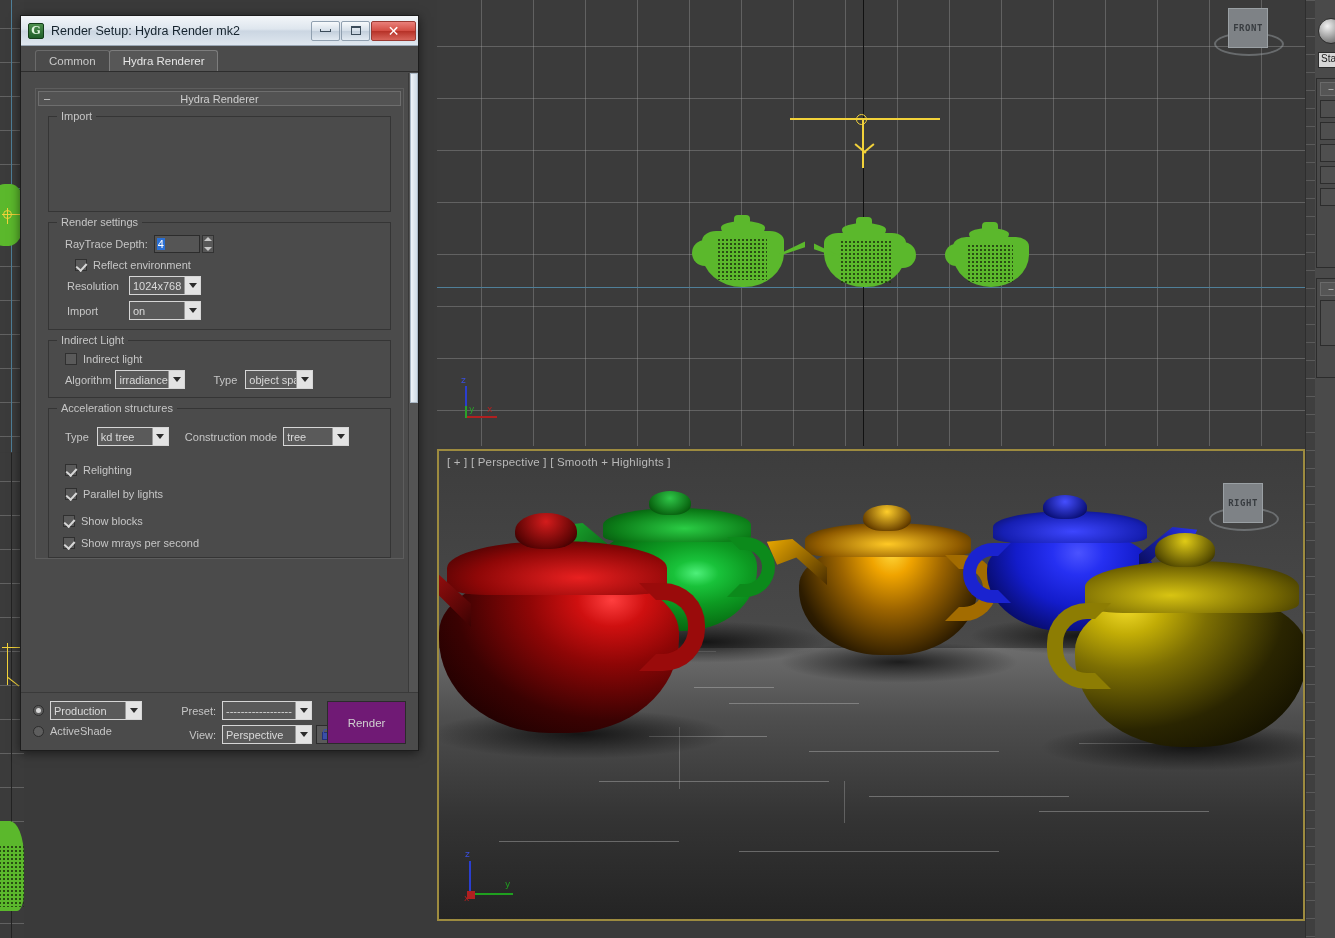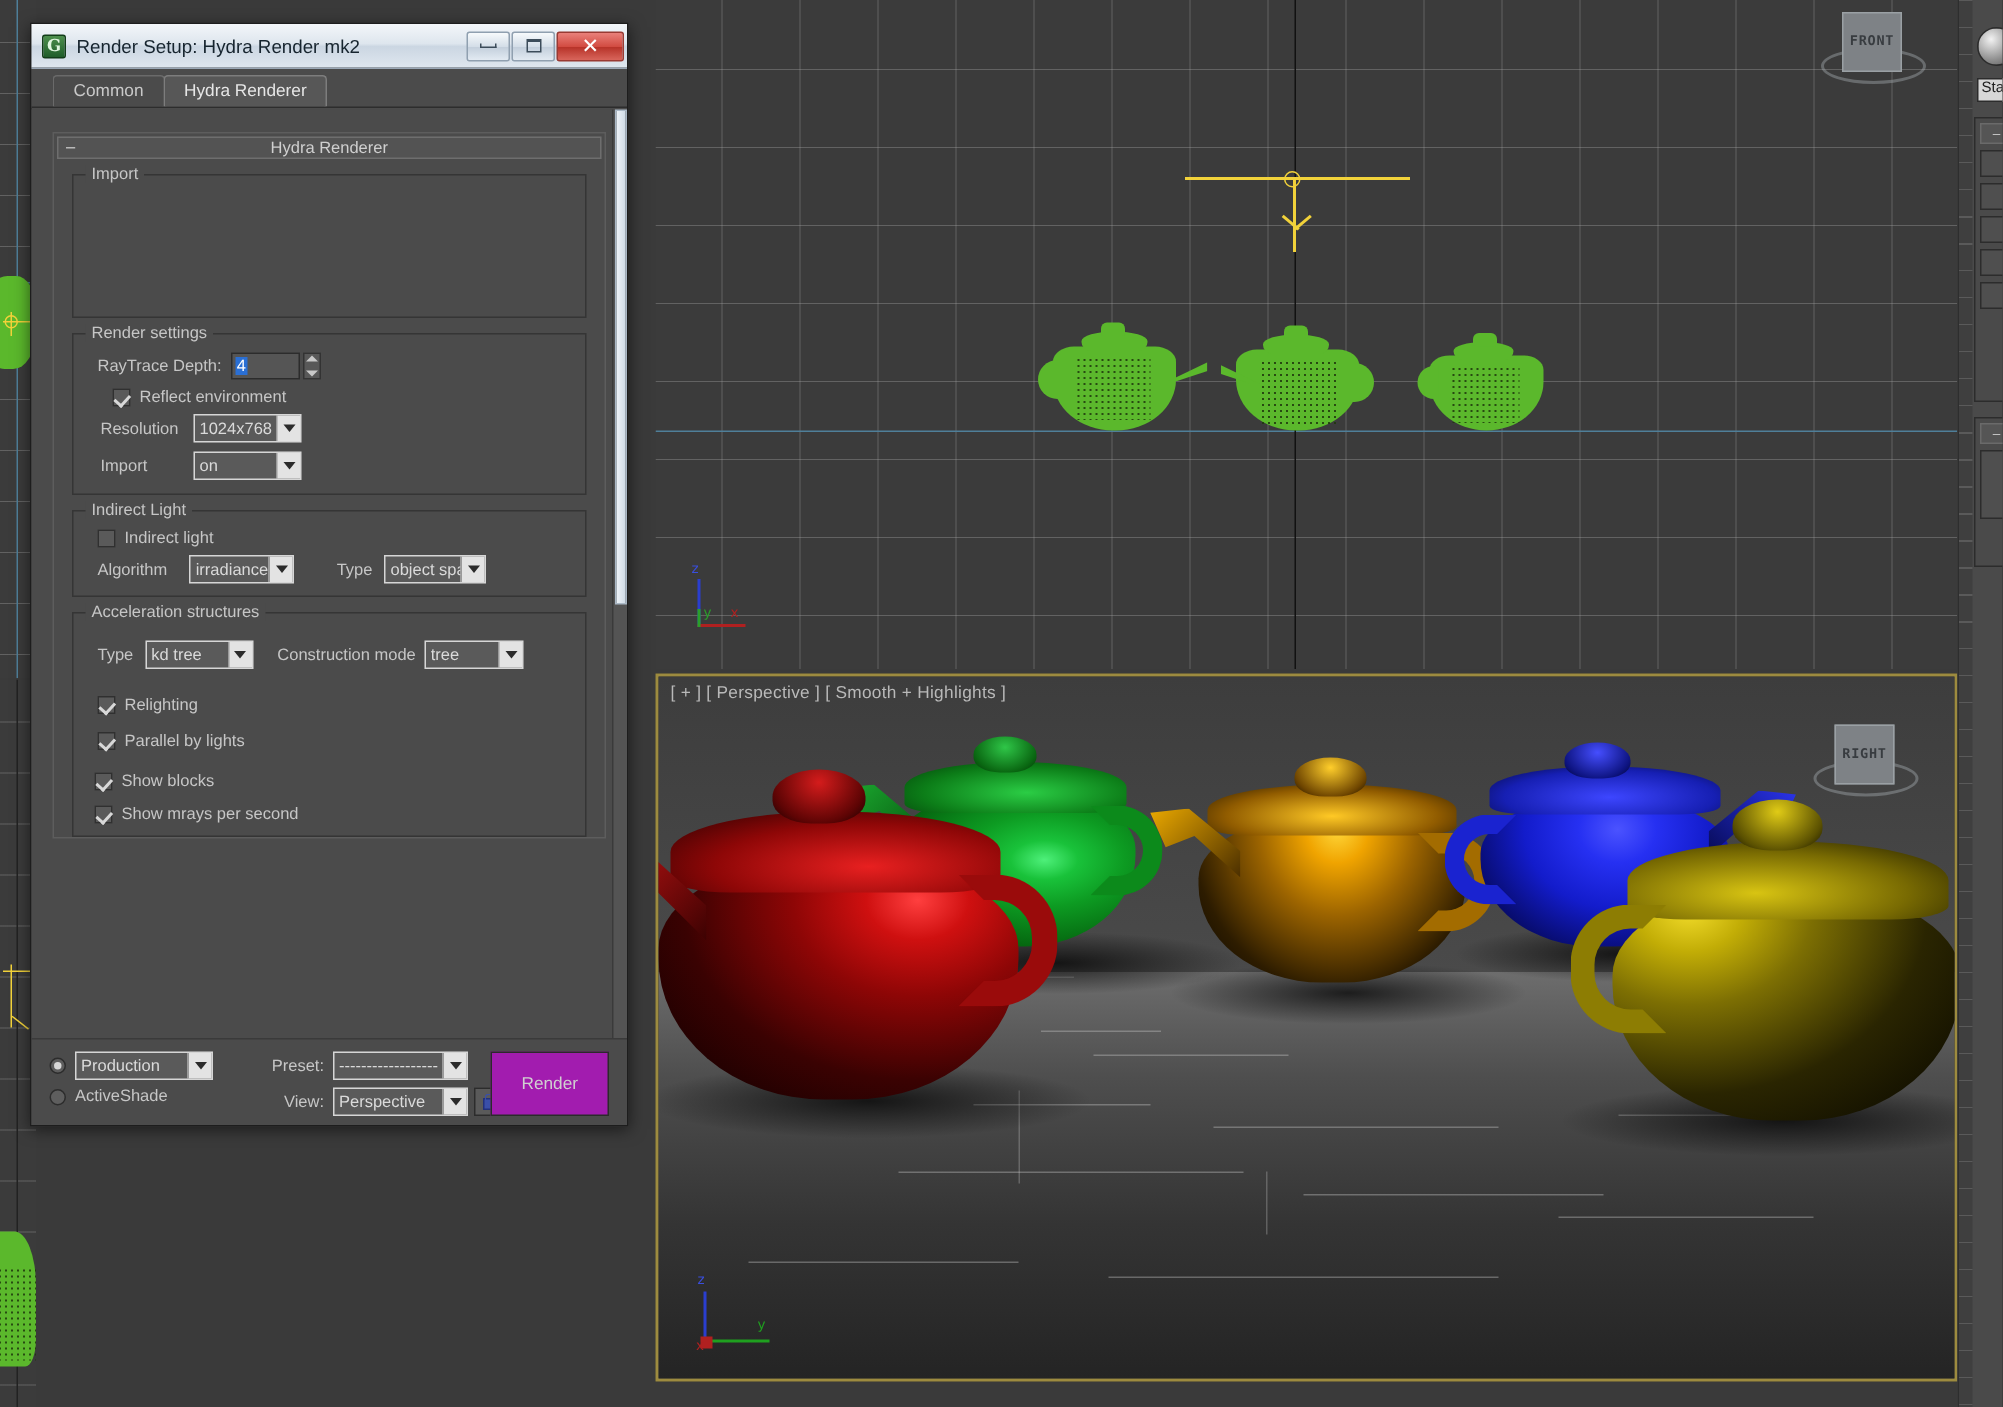--- a/index.html
+++ b/index.html
@@ -356,21 +356,21 @@
     border: 1px solid #2c2c2c; background: #5e5e5e;
     position: relative; flex: 0 0 11px;
   }
   .radio.on::after {
     content: ""; position: absolute; left: 2px; top: 2px;
     width: 5px; height: 5px; border-radius: 50%; background: #d8d8d8;
   }
   .render-btn {
     position: absolute; right: 12px; top: 8px;
     width: 79px; height: 43px;
-    background: #a21caf; border: 1px solid #2b2b2b;
+    background: #701a75; border: 1px solid #2b2b2b;
     color: #d0d0d0; font-size: 11.5px;
     display: flex; align-items: center; justify-content: center;
   }
   .lock-btn {
     width: 18px; height: 19px;
     background: #5a5a5a; border: 1px solid #2c2c2c;
     display: flex; align-items: center; justify-content: center;
     margin-left: 4px;
   }
   .lock-ico { width: 9px; height: 11px; position: relative; }
@@ -680,21 +680,21 @@
         </div>
 
         <div class="group" style="height:58px;">
           <span class="grp-title">Indirect Light</span>
           <div class="cb" style="margin-left:8px;">
             <span class="cbox"></span>
             <span class="lbl">Indirect light</span>
           </div>
           <div class="row" style="margin-bottom:0;">
             <span class="lbl" style="margin-left:8px;">Algorithm</span>
-            <div class="combo" style="width:70px;margin-left:15px;">
+            <div class="combo" style="width:70px;margin-left:4px;">
               <span class="val">irradiance</span>
               <span class="arrow"></span>
             </div>
             <span class="lbl" style="margin-left:28px;">Type</span>
             <div class="combo" style="width:68px;margin-left:8px;">
               <span class="val">object spa</span>
               <span class="arrow"></span>
             </div>
           </div>
         </div>

